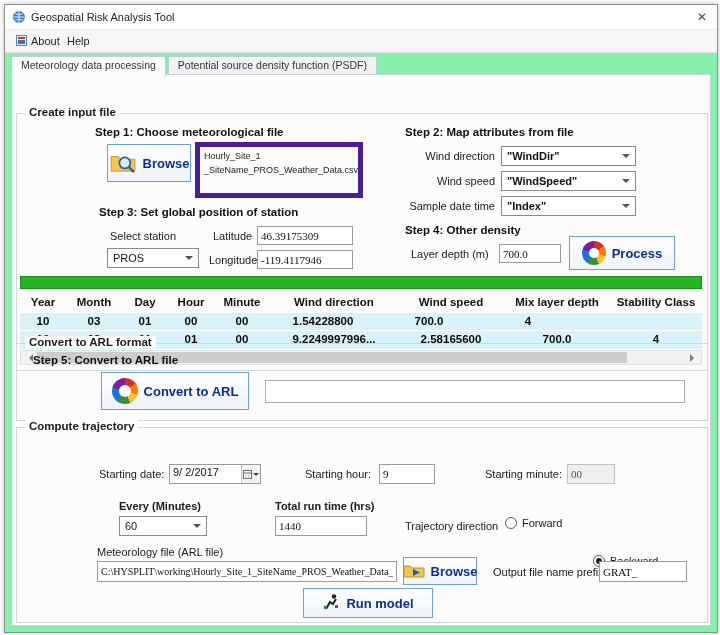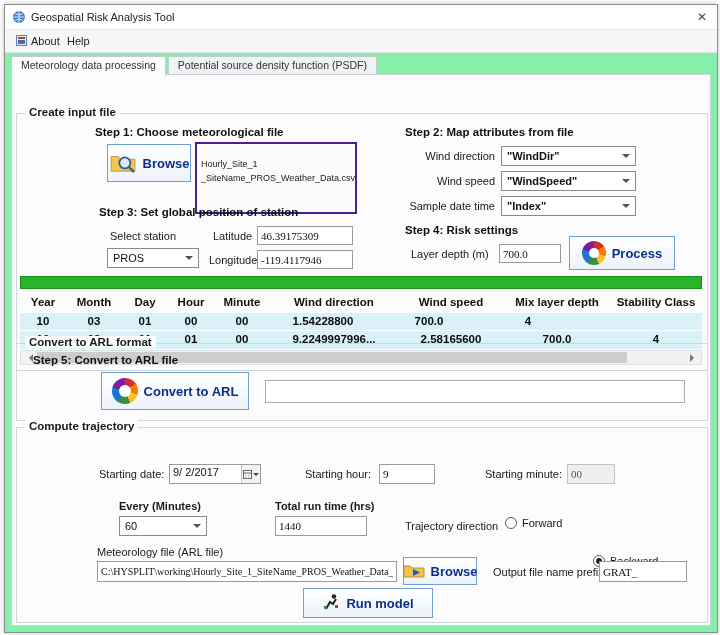--- a/index.html
+++ b/index.html
@@ -21,21 +21,21 @@
   .group{position:absolute;border:1px solid #cfd8df;}
   .group-caption{position:absolute;top:-8px;left:8px;background:#fcfcfc;padding:0 4px;font-weight:bold;font-size:11.5px;color:#1b1b1b;white-space:nowrap;}
   .lbl{position:absolute;font-size:11px;color:#1a1a1a;white-space:nowrap;}
   .step{position:absolute;font-weight:bold;font-size:11.5px;color:#101010;white-space:nowrap;}
   .btn{position:absolute;border:1px solid #6f9fd0;background:linear-gradient(#ffffff,#edf3fa);color:#0b2e8a;font-weight:bold;font-size:13px;display:flex;align-items:center;justify-content:center;gap:6px;box-sizing:border-box;}
   .tb{position:absolute;background:#fff;border:1px solid #9a9a9a;font-size:11px;padding:0 3px;font-family:Liberation Serif, serif;box-sizing:border-box;color:#111;}
   .tb.disabled{background:#efefef;color:#555;border-color:#c2c2c2;}
   .dd{position:absolute;background:#fff;border:1px solid #8a8a8a;font-size:11px;display:flex;align-items:center;padding:0 18px 0 5px;box-sizing:border-box;color:#111;white-space:nowrap;overflow:hidden;}
   .dd::after{content:"";position:absolute;right:5px;top:50%;margin-top:-2px;border:4px solid transparent;border-top-color:#555;}
   .dd.bold{font-weight:bold;}
-  .filebox{position:absolute;border:2px solid #4c1d95;background:#fbfbfb;font-size:9px;line-height:1.5;padding:14px 4px;color:#222;overflow:hidden;}
+  .filebox{position:absolute;border:5px solid #4c1d95;background:#fbfbfb;font-size:9px;line-height:1.5;padding:3px 4px;color:#222;overflow:hidden;}
   .greenbar{position:absolute;background:#27b427;border:1px solid #179117;box-sizing:border-box;}
   
   .trow{position:absolute;display:flex;left:3px;width:682px;}
   .tcell{text-align:center;font-size:11.5px;overflow:hidden;white-space:nowrap;}
   .thead .tcell{font-weight:bold;line-height:20px;color:#111;}
   .tdata{background:#d9f1f9;border-top:1px solid #ffffff;}
   .tdata .tcell{line-height:17px;color:#0a0a0a;font-weight:bold;}
   .hscroll{position:absolute;background:#f1f1f1;border:1px solid #e0e0e0;box-sizing:border-box;}
   .harrow{position:absolute;top:0;width:15px;height:100%;background:#f1f1f1;display:flex;align-items:center;justify-content:center;}
   .tri-l{width:0;height:0;border:4px solid transparent;border-right-color:#777;}
@@ -137,21 +137,21 @@
       <div class="dd" style="left:90px;top:134px;width:92px;height:20px;">
         <span>PROS</span>
       </div>
 
       <span class="lbl" style="left:196px;top:116px;">Latitude</span>
       <input class="tb" style="left: 240px; top: 112px; width: 96px; height: 19px;" readonly="" value="46.39175309">
 
       <span class="lbl" style="left:192px;top:140px;">Longitude</span>
       <input class="tb" style="left: 240px; top: 136px; width: 96px; height: 19px;" readonly="" value="-119.4117946">
 
-      <span class="step" style="left:388px;top:110px;">Step 4: Risk settings</span>
+      <span class="step" style="left:388px;top:110px;">Step 4: Other density</span>
 
       <span class="lbl" style="left:394px;top:134px;">Layer depth (m)</span>
       <input class="tb" style="left: 482px; top: 130px; width: 62px; height: 19px;" readonly="" value="700.0">
 
       <button class="btn" style="left:552px;top:122px;width:106px;height:34px;">
         <span class="donut" style="width:24px;height:24px;"></span>
         <span>Process</span>
       </button>
 
       <div class="greenbar" style="left:3px;top:162px;width:682px;height:13px;"></div>

